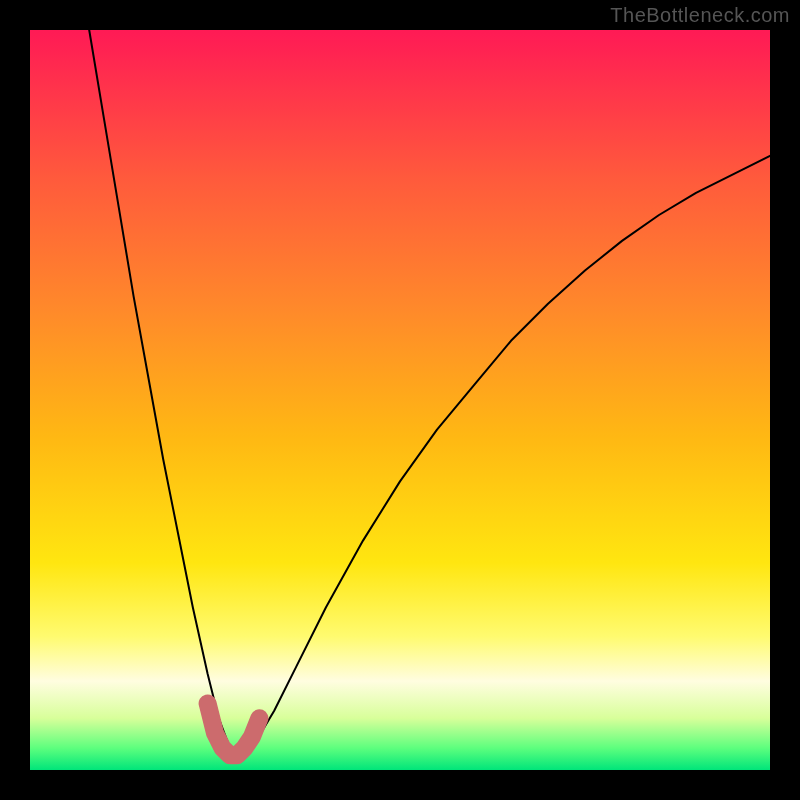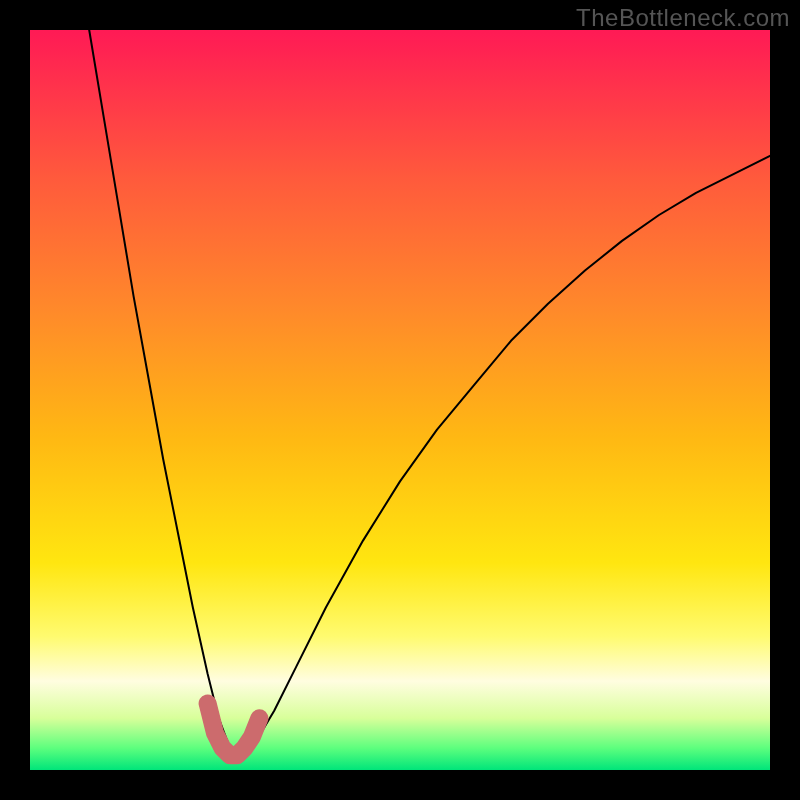--- a/index.html
+++ b/index.html
@@ -26,21 +26,21 @@
   .gradient-bg {
     position: absolute;
     inset: 0;
   }
   .watermark {
     position: absolute;
     top: 4px;
     right: 10px;
     color: #555;
     font-family: Arial, Helvetica, sans-serif;
-    font-size: 24px;
+    font-size: 20px;
     letter-spacing: 0.5px;
   }
   svg.overlay {
     position: absolute;
     inset: 0;
     width: 100%;
     height: 100%;
     overflow: visible;
   }
   .black-curve {

